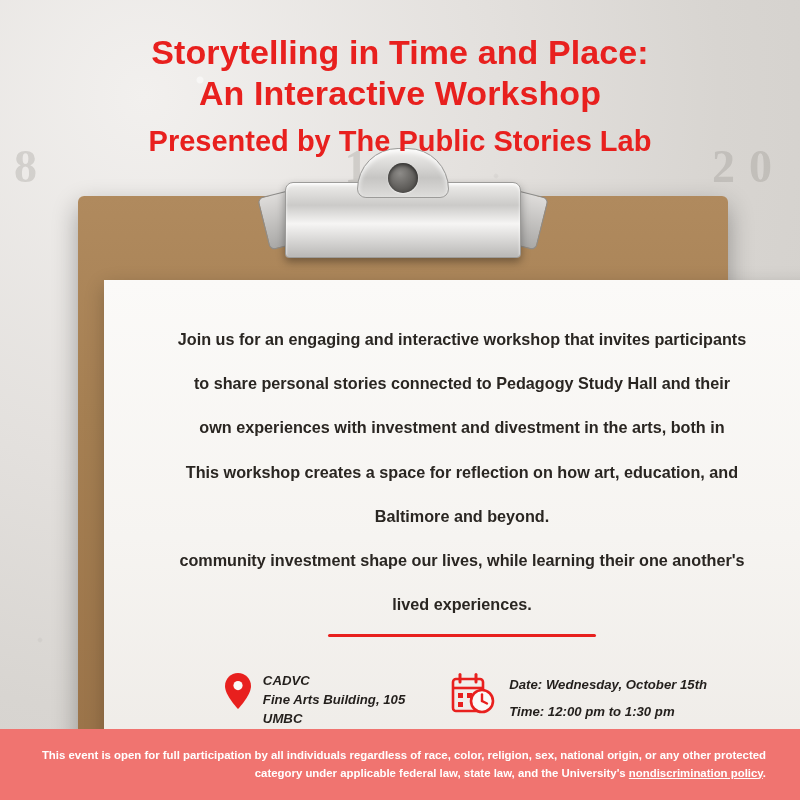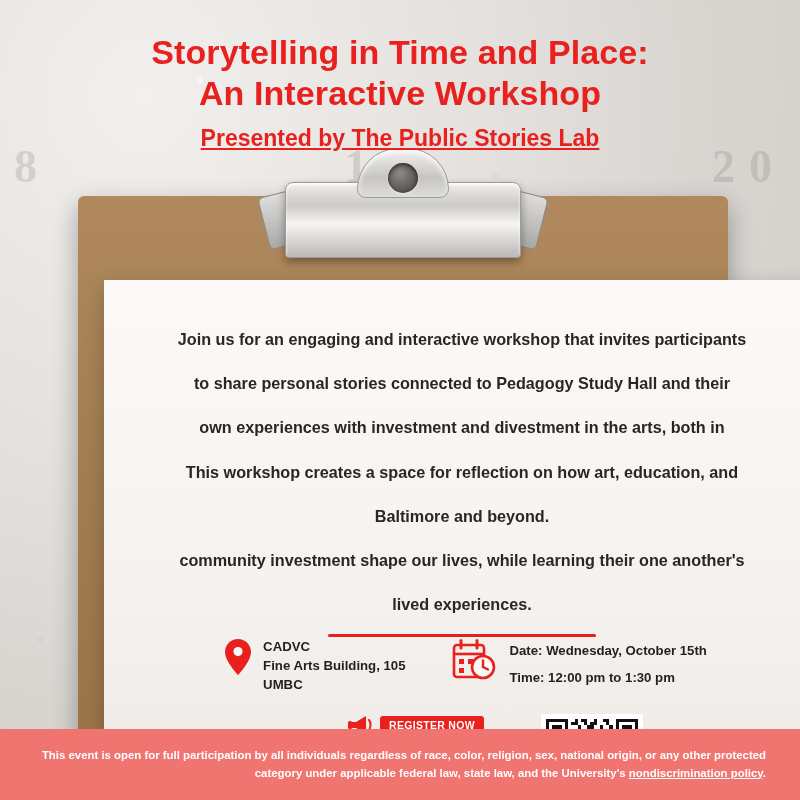--- a/index.html
+++ b/index.html
@@ -52,21 +52,21 @@
     padding-top:32px;
     text-align:center;
     z-index:6;
   }
   .title-1, .title-2 {
     font-size:34px; font-weight:bold; color:#e8201e;
     line-height:1.22; letter-spacing:.1px;
   }
   .subtitle {
     margin-top:10px;
-    font-size:23px; font-weight:bold; color:#e8201e;text-decoration:underline;
+    font-size:29px; font-weight:bold; color:#e8201e;
   }
 
   
   .clipboard {
     position:absolute;
     left:78px; top:196px;
     width:650px; height:560px;
     background:linear-gradient(180deg,#b08a5e 0%,#a57f52 40%,#9a7349 100%);
     border-radius:6px;
     box-shadow:0 10px 26px rgba(0,0,0,.32);
@@ -137,21 +137,23 @@
     margin:16px auto 0 auto;
     border-radius:2px;
   }
 
   
   .info-row {
     display:flex;
     align-items:flex-start;
     justify-content:center;
     gap:46px;
+    margin-top:34px;
     padding-left:8px;
+    font-style:italic;
   }
   .info-block { display:flex; align-items:flex-start; gap:12px; }
   .info-lines {
     font-size:13.2px; line-height:1.45; color:#231f1c; font-weight:600;
   }
   .info-lines .ln { white-space:nowrap; }
   .datetime-lines { font-size:13.2px; line-height:2.1; color:#231f1c; font-weight:600; }
 
   .pin { width:26px; height:36px; flex:none; margin-top:2px; }
   .cal { width:46px; height:42px; flex:none; margin-top:2px; }

